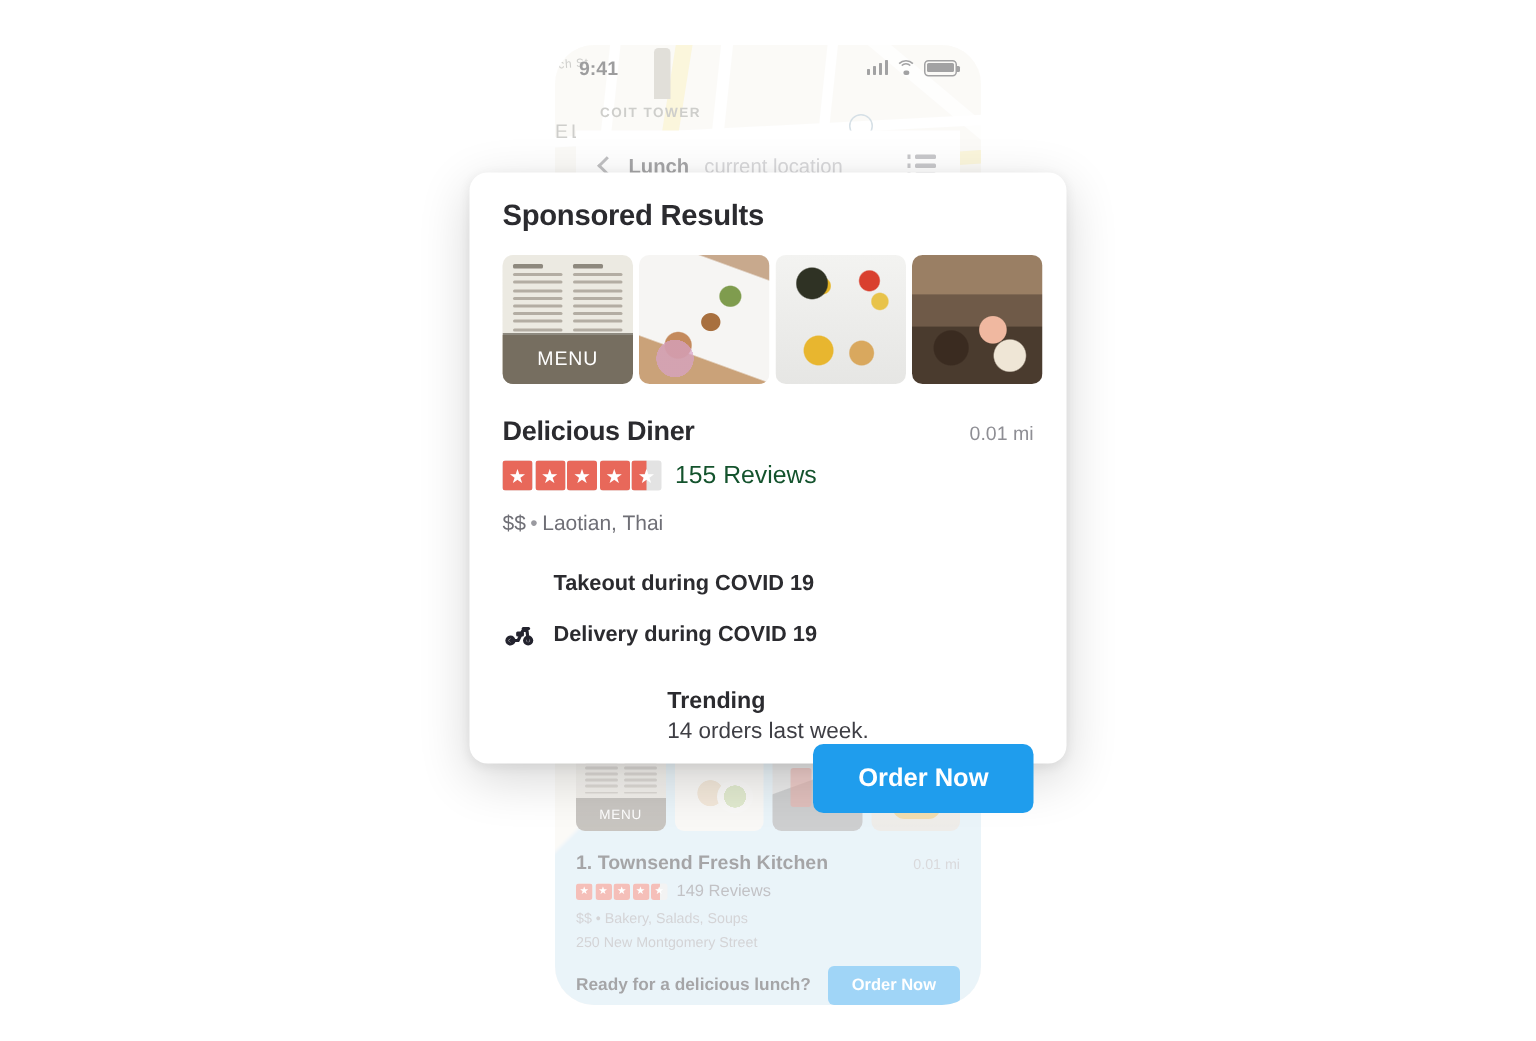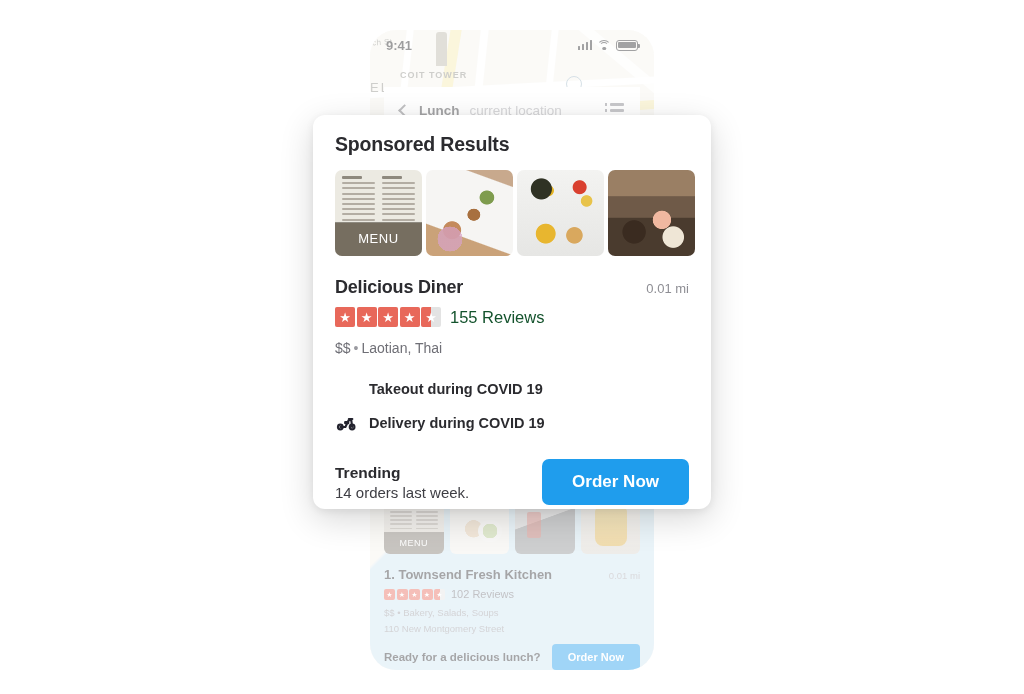--- a/index.html
+++ b/index.html
@@ -358,21 +358,21 @@
   .covid-ico {
     width: 22px; height: 20px; flex: none;
     display: flex; align-items: center; justify-content: center;
   }
   .covid-label {
     font-size: 14.5px; font-weight: bold; color: #2b2b2f;
   }
 
   .trend-row {
     margin-top: 22px;
-    display: flex; align-items: center;
+    display: flex; align-items: center; flex-direction: column;
   }
   .trend-title { font-size: 15.5px; font-weight: bold; color: #2b2b2f; }
   .trend-sub   { margin-top: 2px; font-size: 15px; color: #3e3e44; }
   .order-btn {
     margin-left: auto;
     background: #1f9ded;
     color: #ffffff;
     font-size: 17px;
     font-weight: bold;
     border: none;
@@ -500,25 +500,25 @@
             </span>
             <span class="star" style="width: 11px; height: 11px;">
               <span class="fill" style="width: 100%;"></span>
               <span class="glyph" style="font-size: 7px;">★</span>
             </span>
             <span class="star" style="width: 11px; height: 11px;">
               <span class="fill" style="width: 50%;"></span>
               <span class="glyph" style="font-size: 7px;">★</span>
             </span>
           </div>
-        <span style="font-size:11px;color:#6f6f76">102 Reviews</span>
+        <span style="font-size:11px;color:#6f6f76">149 Reviews</span>
       </div>
 
       <div class="listing-meta">$$ • Bakery, Salads, Soups</div>
-      <div class="listing-meta">110 New Montgomery Street</div>
+      <div class="listing-meta">250 New Montgomery Street</div>
 
       <div class="listing-cta">
         <span class="listing-cta-text">Ready for a delicious lunch?</span>
         <span class="listing-order-btn">Order Now</span>
       </div>
 
     </div>
   </div>
 
   <div class="card">

